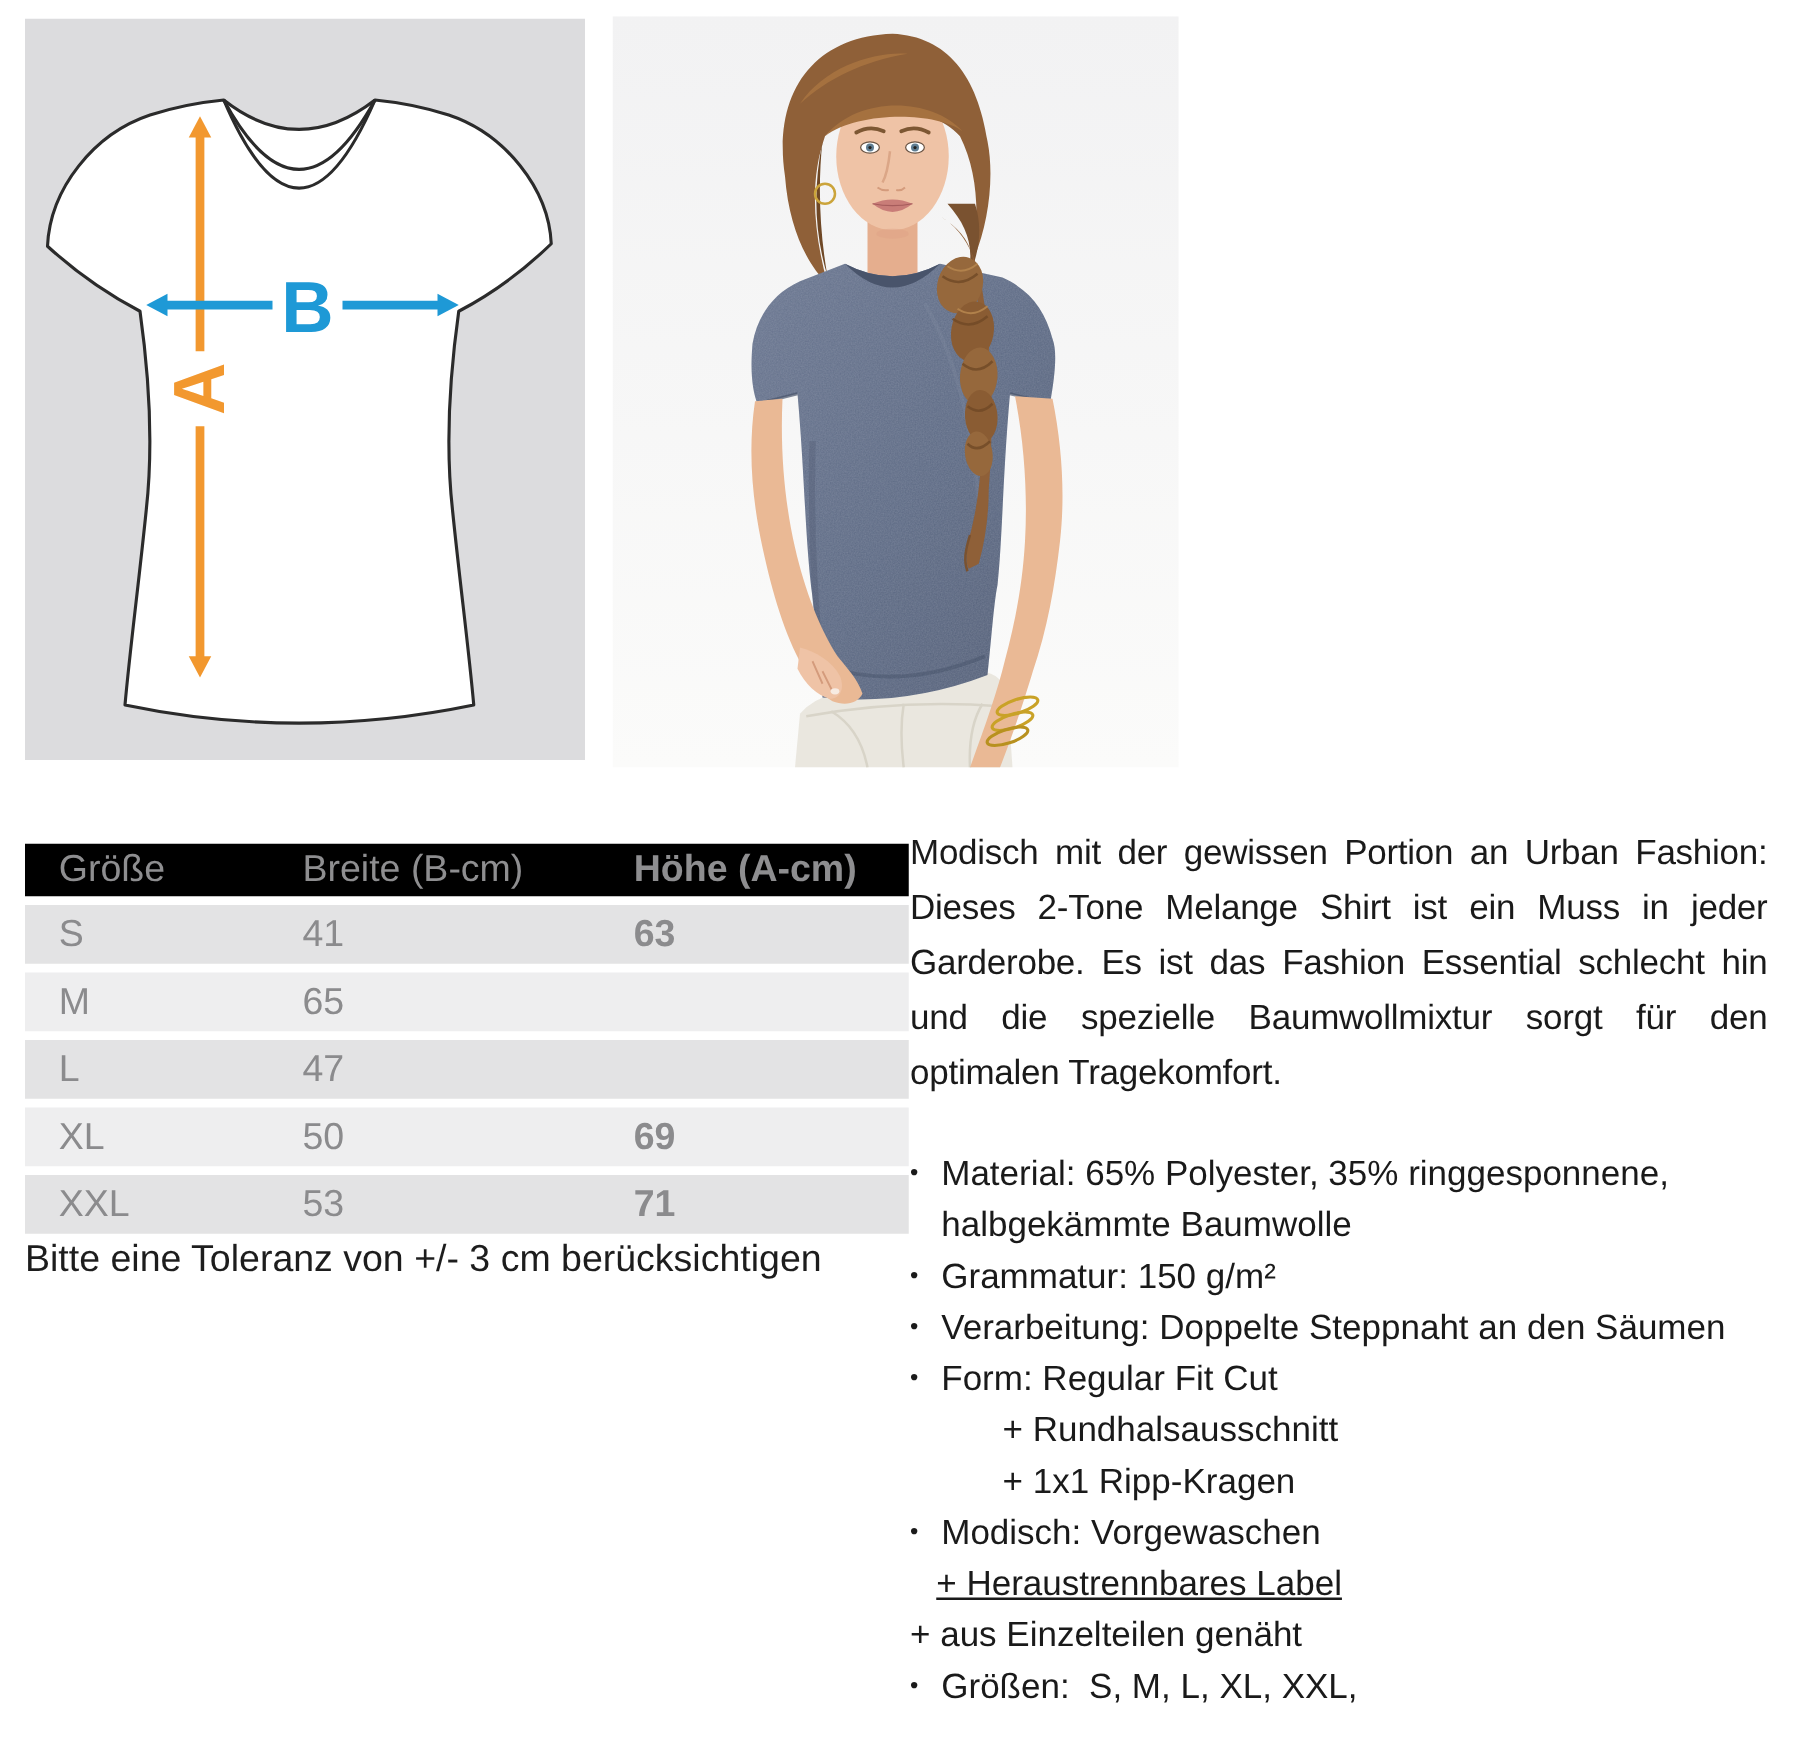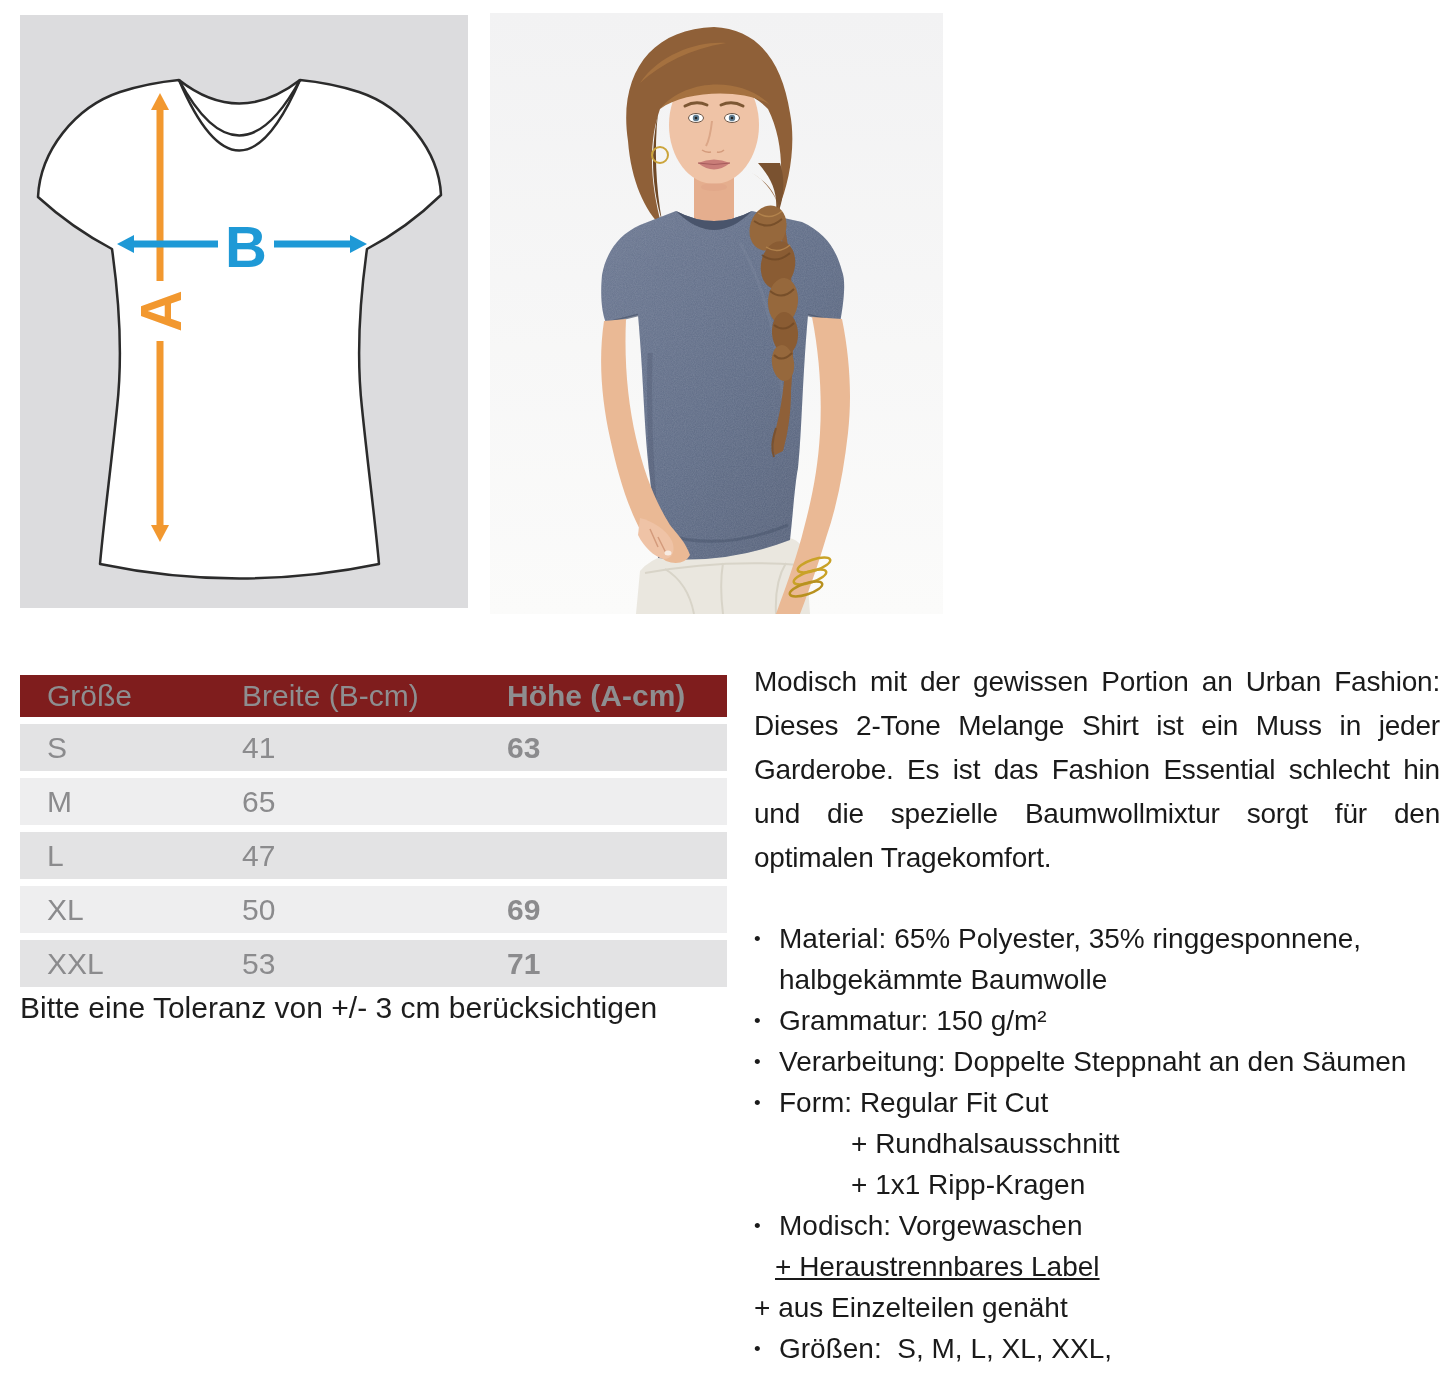--- a/index.html
+++ b/index.html
@@ -5,38 +5,38 @@
   html,body{margin:0;padding:0;background:#ffffff;}
   .page{position:relative;width:1449px;height:1393px;background:#ffffff;overflow:hidden;
         font-family:"Liberation Sans",sans-serif;color:#1a1a1a;}
   
   .diagram{position:absolute;left:20px;top:15px;width:448px;height:593px;background:#dcdcde;margin:0;}
   .photo{position:absolute;left:490px;top:13px;width:453px;height:601px;margin:0;}
   .diagram svg,.photo svg{display:block;width:100%;height:100%;}
   
   .size-table{position:absolute;left:20px;top:675px;width:707px;font-size:30px;color:#8b8b8d;}
   .trow{display:flex;align-items:center;height:47px;margin-bottom:7px;}
-  .trow.thead{height:42px;background:#7f1d1d;color:#8e8e90;}
+  .trow.thead{height:42px;background:#000000;color:#8e8e90;}
   .trow.dark{background:#e3e3e4;}
   .trow.light{background:#eeeeef;}
   .tcell{box-sizing:border-box;padding-left:27px;white-space:nowrap;}
   .tcell:nth-child(1){width:195px;}
   .tcell:nth-child(2){width:265px;}
   .tcell:nth-child(3){width:247px;font-weight:bold;}
   
   .tolerance{position:absolute;left:20px;top:991px;font-size:30px;color:#1d1d1d;margin:0;white-space:nowrap;}
   
-  .right-col{position:absolute;left:754px;top:660px;width:686px;}
+  .right-col{position:absolute;left:728px;top:660px;width:686px;}
   .desc{margin:0;font-size:28px;line-height:44px;text-align:justify;color:#1a1a1a;letter-spacing:-0.2px;}
   .specs{margin:38px 0 0 0;font-size:28px;line-height:41px;color:#1a1a1a;}
   .spec{display:flex;align-items:flex-start;}
   .spec .mk{flex:0 0 25px;font-size:19px;line-height:41px;}
   .spec .tx{flex:1;white-space:pre-wrap;}
   .spec.lvl1{margin-left:21px;text-decoration:underline;}
-  .spec.lvl2{margin-left:97px;}
+  .spec.lvl2{margin-left:74px;}
 </style>
 </head>
 <body>
 
 <div class="page">
 
   <figure class="diagram">
     <svg viewBox="0 0 448 593">
 
       <path d="M 159,65 Q 128,68 100,77 C 55,92 20,136 18,182 Q 52,213 92,234

